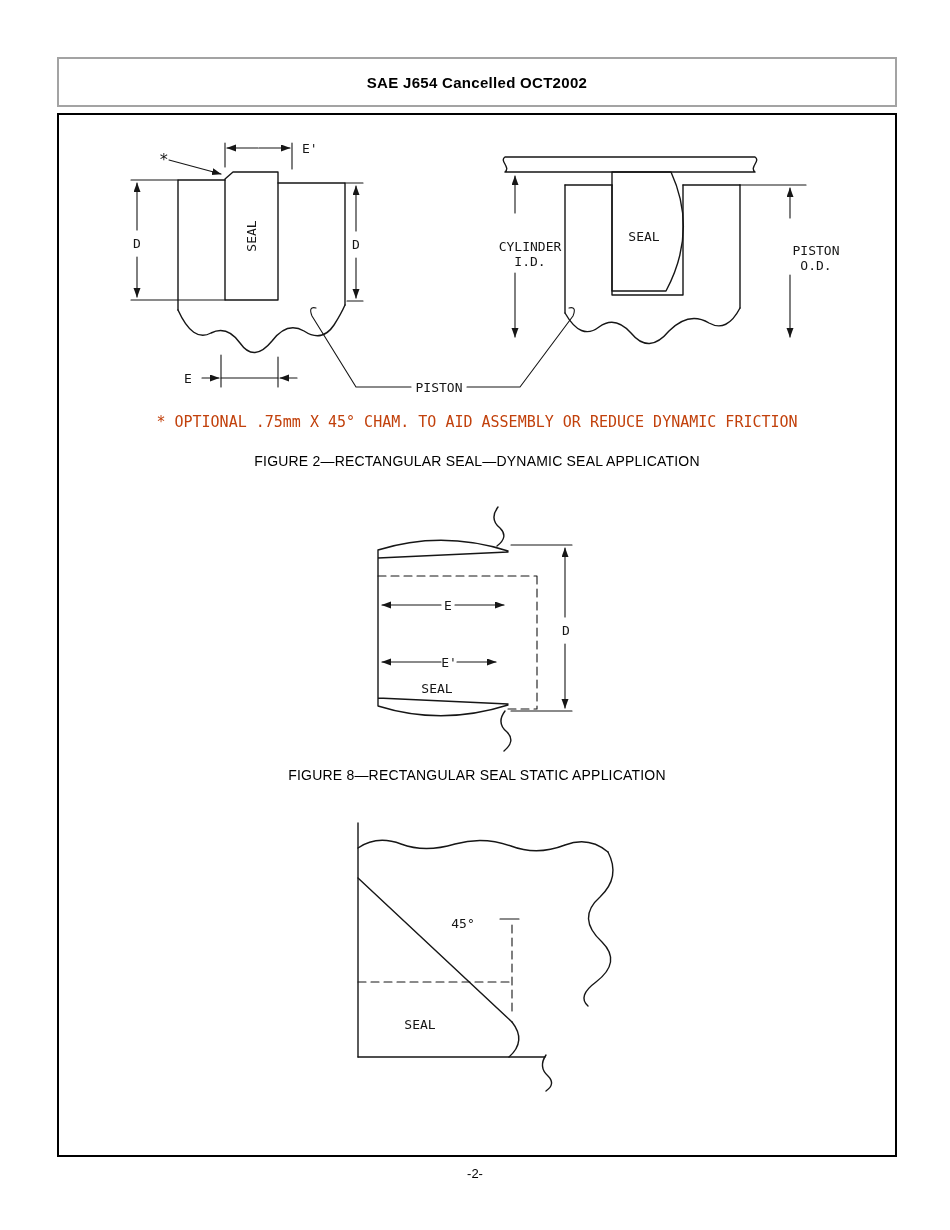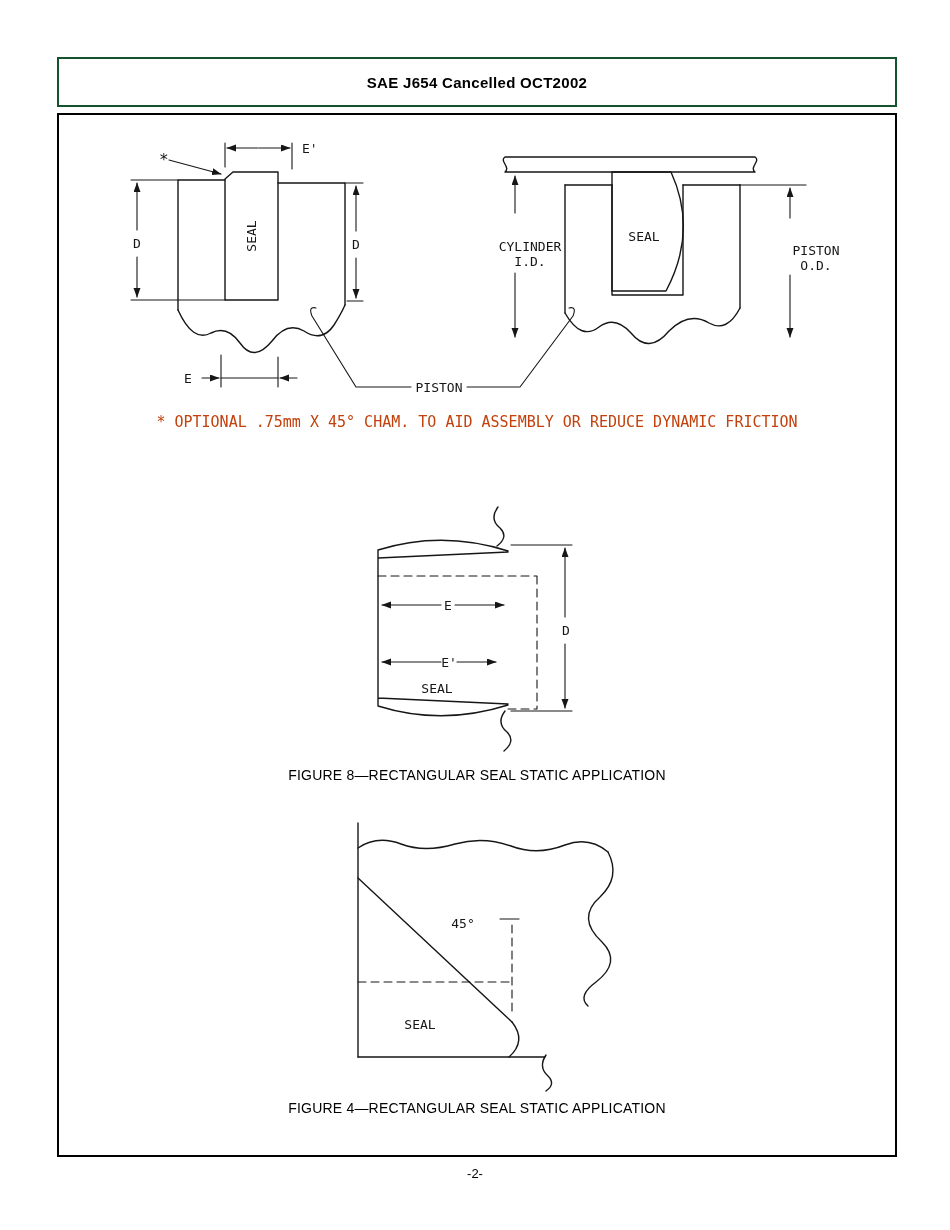--- a/index.html
+++ b/index.html
@@ -1,17 +1,17 @@
 <!DOCTYPE html>
 <html><head>
 <meta charset="utf-8">
 <style>
   html,body{margin:0;padding:0;background:#ffffff;}
   .page{position:relative;width:950px;height:1230px;background:#ffffff;font-family:"Liberation Sans",sans-serif;color:#000;overflow:hidden;}
-  .header-box{position:absolute;left:57px;top:57px;width:840px;height:50px;border:2px solid #14532d;box-sizing:border-box;display:flex;align-items:center;justify-content:center;background:#fff;}
+  .header-box{position:absolute;left:57px;top:57px;width:840px;height:50px;border:2px solid #a3a3a3;box-sizing:border-box;display:flex;align-items:center;justify-content:center;background:#fff;}
   .header-title{font-size:15px;font-weight:bold;letter-spacing:.3px;}
   .main-box{position:absolute;left:57px;top:113px;width:840px;height:1044px;border:2px solid #000;box-sizing:border-box;background:#fff;}
   .abs{position:absolute;}
   svg{display:block;overflow:visible;}
   .ln{fill:none;stroke:#161616;stroke-width:1.4;stroke-linecap:round;stroke-linejoin:round;}
   .thin{stroke-width:1.1;}
   .dash{stroke-dasharray:8 5;}
   text{font-family:"DejaVu Sans Mono",monospace;font-size:13px;fill:#161616;}
   .note{position:absolute;left:0;top:298px;width:100%;text-align:center;font-family:"DejaVu Sans Mono",monospace;font-size:15px;color:#c2410c;white-space:nowrap;}
   .caption{position:absolute;left:0;width:100%;text-align:center;font-size:14px;color:#000;letter-spacing:.2px;}
@@ -91,20 +91,21 @@
         <text x="757" y="140" text-anchor="middle">PISTON</text>
         <text x="757" y="155" text-anchor="middle">O.D.</text>
 
         <text x="380" y="277" text-anchor="middle">PISTON</text>
         <path class="ln thin" d="M352,272 H297 L253,201 Q249,191 257,193"></path>
         <path class="ln thin" d="M408,272 H461 L514,201 Q518,191 510,193"></path>
       </g>
     </svg>
 
     <div class="note">* OPTIONAL .75mm X 45° CHAM. TO AID ASSEMBLY OR REDUCE DYNAMIC FRICTION</div>
+    <div class="caption cap2">FIGURE 2—RECTANGULAR SEAL—DYNAMIC SEAL APPLICATION</div>
 
     <svg class="abs" style="left:0;top:385px" width="836" height="260" viewBox="0 0 836 260">
       <defs>
         <marker id="ah3" orient="auto" markerUnits="userSpaceOnUse" markerWidth="12" markerHeight="10" refX="9" refY="3.5">
           <path d="M0,0 L9.5,3.5 L0,7 Z" fill="#161616"></path>
         </marker>
       </defs>
       <g>
         <path class="ln" d="M439,7 Q430,19 441,28 Q450,37 438,46"></path>
         <path class="ln" d="M319,50 V206 M319,50 Q383,30 449,51 M319,58 L449,52 M319,206 Q383,226 449,205 M319,198 L449,204"></path>
@@ -139,19 +140,18 @@
         <path class="ln thin" d="M441,104 H460"></path>
         <text x="404" y="113" text-anchor="middle">45°</text>
         <path class="ln thin dash" d="M299,167 H453 M453,110 V200"></path>
         <path class="ln" d="M453,207 Q468,226 450,242"></path>
         <path class="ln" d="M299,242 H486"></path>
         <path class="ln" d="M487,240 Q479,252 489,261 Q497,269 487,276"></path>
         <text x="361" y="214" text-anchor="middle">SEAL</text>
       </g>
     </svg>
 
-    <div class="caption cap4">FIGURE 4—RECTANGULAR SEAL STATIC APPLICATION</div>
 
   </div>
 
   <div class="footer">-2-</div>
 
 </div>
 
 </body></html>

